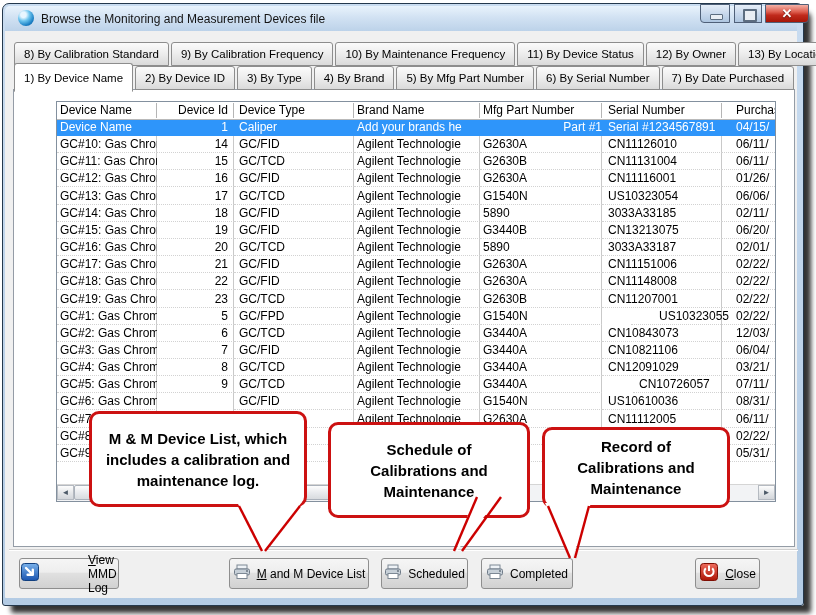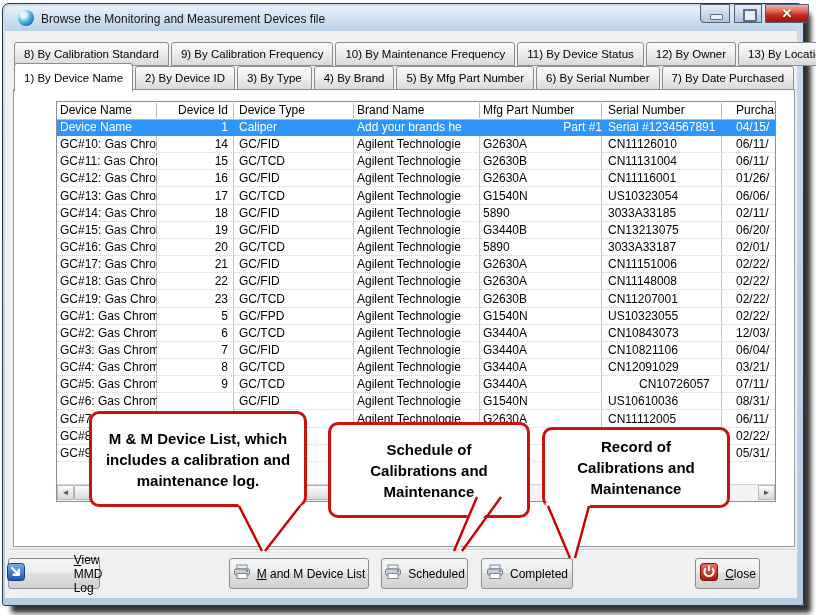--- a/index.html
+++ b/index.html
@@ -208,21 +208,21 @@
             <div class="cell" style="left: 423px; width: 122px; text-align: left; padding-left: 3px;">G2630B</div>
             <div class="cell" style="left: 545px; width: 120px; text-align: left; padding-left: 6px;">CN11207001</div>
             <div class="cell" style="left: 665px; width: 55px; text-align: left; padding-left: 14px;">02/22/</div>
           </div>
           <div class="grow" style="top: 206px;">
             <div class="cell" style="left: 0px; width: 100px; text-align: left; padding-left: 3px;">GC#1: Gas Chromat</div>
             <div class="cell" style="left: 100px; width: 77px; text-align: right; padding-right: 6px;">5</div>
             <div class="cell" style="left: 177px; width: 120px; text-align: left; padding-left: 5px;">GC/FPD</div>
             <div class="cell" style="left: 297px; width: 126px; text-align: left; padding-left: 3px;">Agilent Technologie</div>
             <div class="cell" style="left: 423px; width: 122px; text-align: left; padding-left: 3px;">G1540N</div>
-            <div class="cell" style="left: 545px; width: 120px; text-align: left; padding-left: 6px;">US10323055</div>
+            <div class="cell" style="left: 574px; width: 120px; text-align: center; padding-left: 6px;">US10323055</div>
             <div class="cell" style="left: 665px; width: 55px; text-align: left; padding-left: 14px;">02/22/</div>
           </div>
           <div class="grow" style="top: 223px;">
             <div class="cell" style="left: 0px; width: 100px; text-align: left; padding-left: 3px;">GC#2: Gas Chromat</div>
             <div class="cell" style="left: 100px; width: 77px; text-align: right; padding-right: 6px;">6</div>
             <div class="cell" style="left: 177px; width: 120px; text-align: left; padding-left: 5px;">GC/TCD</div>
             <div class="cell" style="left: 297px; width: 126px; text-align: left; padding-left: 3px;">Agilent Technologie</div>
             <div class="cell" style="left: 423px; width: 122px; text-align: left; padding-left: 3px;">G3440A</div>
             <div class="cell" style="left: 545px; width: 120px; text-align: left; padding-left: 6px;">CN10843073</div>
             <div class="cell" style="left: 665px; width: 55px; text-align: left; padding-left: 14px;">12/03/</div>
@@ -366,21 +366,21 @@
               </radialGradient>
             </defs>
             <circle cx="9.5" cy="9.5" r="8.7" fill="url(#gr)" stroke="#8c170c" stroke-width="1"></circle>
             <rect x="4.2" y="8" width="10.6" height="3" fill="#fff"></rect>
           </svg></span>
     <span><u>D</u>elete</span>
   </div>
 
   <div class="divider"></div>
 
-  <div class="btn" style="left:7px;top:557px;width:92px;height:31px;gap:48px;">
+  <div class="btn" style="left:18px;top:557px;width:100px;height:31px;gap:48px;">
     <span class="ico"><svg width="20" height="20" viewBox="0 0 20 20">
             <defs>
               <linearGradient id="sq" x1="0" y1="0" x2="0" y2="1">
                 <stop offset="0" stop-color="#79b1ea"></stop>
                 <stop offset="1" stop-color="#1a55b0"></stop>
               </linearGradient>
             </defs>
             <rect x="1.5" y="1.5" width="17" height="17" rx="3" fill="url(#sq)" stroke="#12407f" stroke-width="1"></rect>
             <path d="M6 6 L12.2 12.2 M12.8 7.6 L12.8 12.8 L7.6 12.8" fill="none" stroke="#fff" stroke-width="2.4" stroke-linecap="round" stroke-linejoin="round"></path>
           </svg></span>

